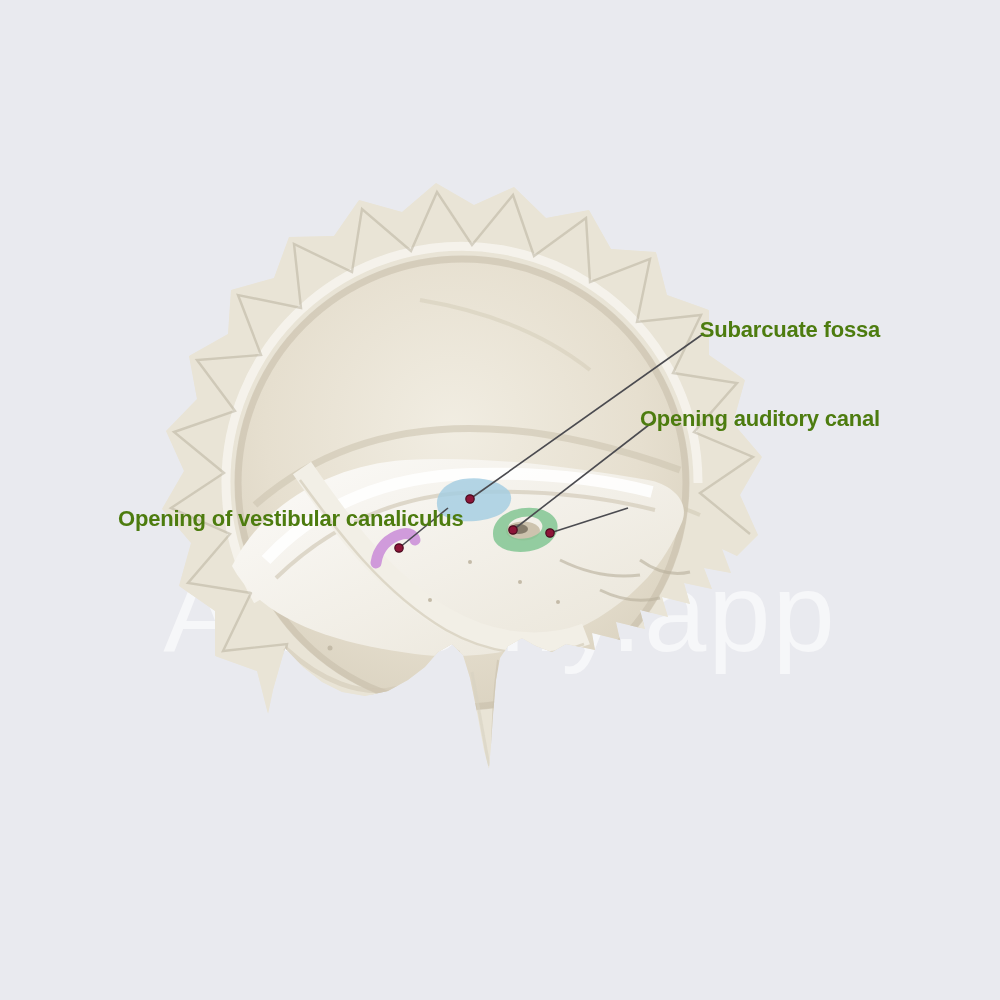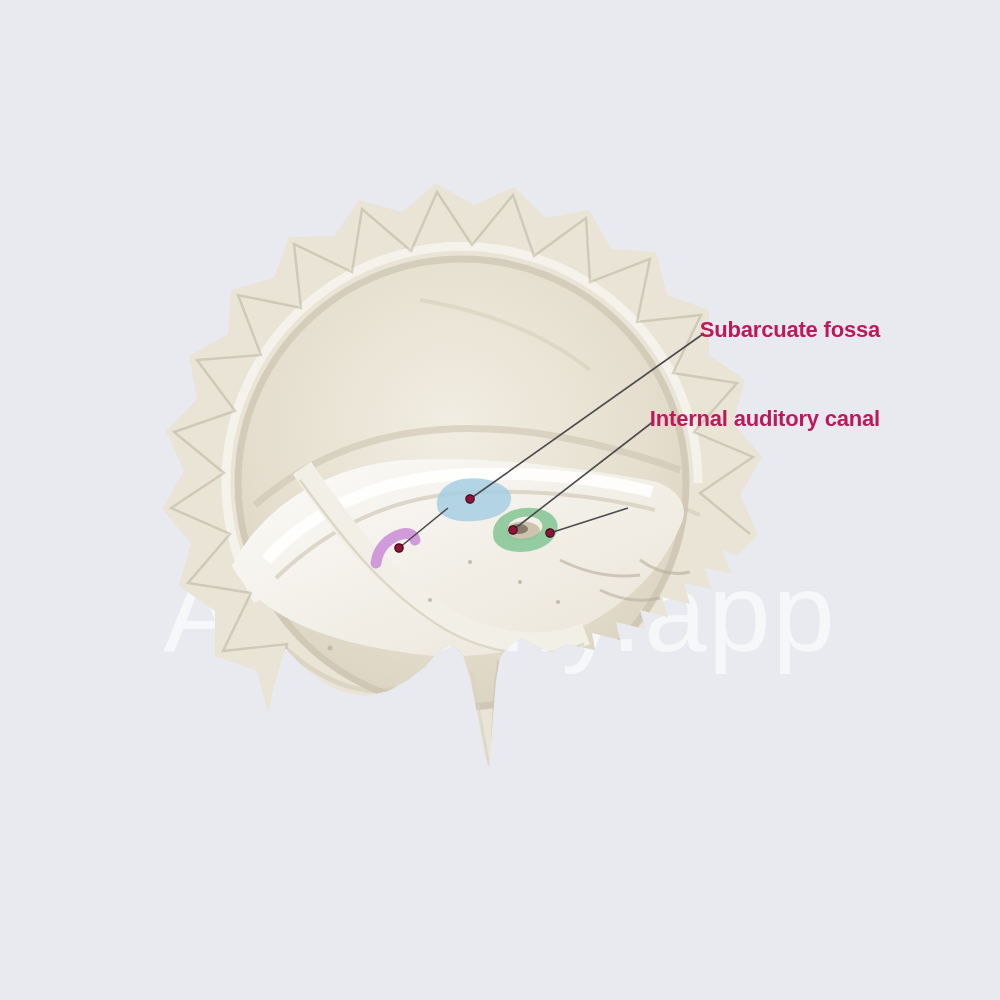--- a/index.html
+++ b/index.html
@@ -7,21 +7,21 @@
   .stage{position:relative;width:1000px;height:1000px;background:#e9eaef;overflow:hidden;}
   .watermark{
     position:absolute;left:0;top:548px;width:1000px;text-align:center;
     font-family:"Liberation Sans",sans-serif;font-weight:400;font-size:112px;
     letter-spacing:2px;color:rgba(255,255,255,0.6);z-index:0;user-select:none;
   }
   svg.bone{position:absolute;left:0;top:0;z-index:1;}
   .label{
     position:absolute;z-index:2;white-space:nowrap;
     font-family:"Liberation Sans",sans-serif;font-weight:700;font-size:22px;
-    letter-spacing:-0.2px;color:#be185d;
+    letter-spacing:-0.2px;color:#4d7c0f;
   }
   .label.right{right:120px;text-align:right;}
   .leader{stroke-width:1.6;fill:none;}
   .pin{stroke:#4a0a1e;stroke-width:1.2;}
 </style>
 </head>
 <body>
 
 <div class="stage">
 
@@ -90,15 +90,16 @@
     <line class="leader" x1="550" y1="533" x2="628" y2="508" stroke="#4b4b50"></line>
     <line class="leader" x1="399" y1="548" x2="448" y2="508" stroke="#4b4b50"></line>
 
     <circle class="pin" cx="470" cy="499" r="4.2" fill="#8d1538"></circle>
     <circle class="pin" cx="513" cy="530" r="4.2" fill="#8d1538"></circle>
     <circle class="pin" cx="550" cy="533" r="4.2" fill="#8d1538"></circle>
     <circle class="pin" cx="399" cy="548" r="4.2" fill="#8d1538"></circle>
   </svg>
 
   <div class="label right" style="top:317px">Subarcuate fossa</div>
-  <div class="label right" style="top:406px">Internal auditory canal</div>
+  <div class="label right" style="top:406px">Opening auditory canal</div>
+  <div class="label" style="left:118px;top:506px">Opening of vestibular canaliculus</div>
 
 </div>
 
 </body></html>

